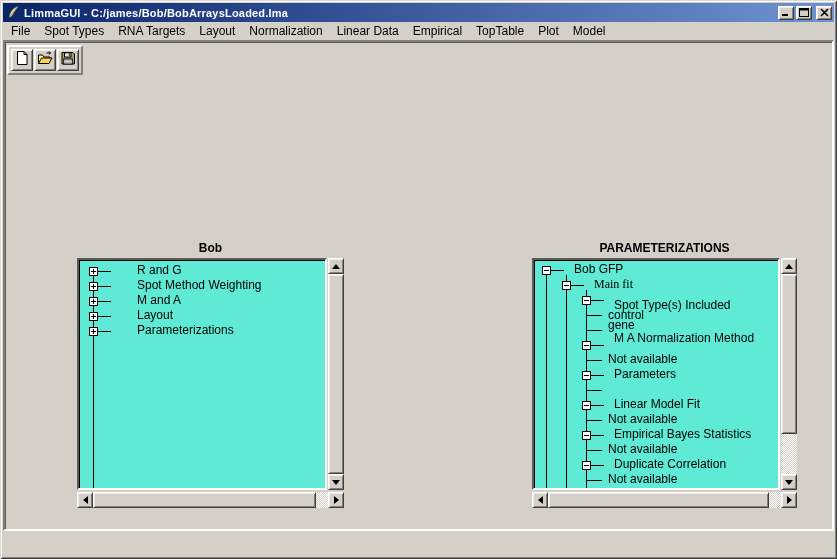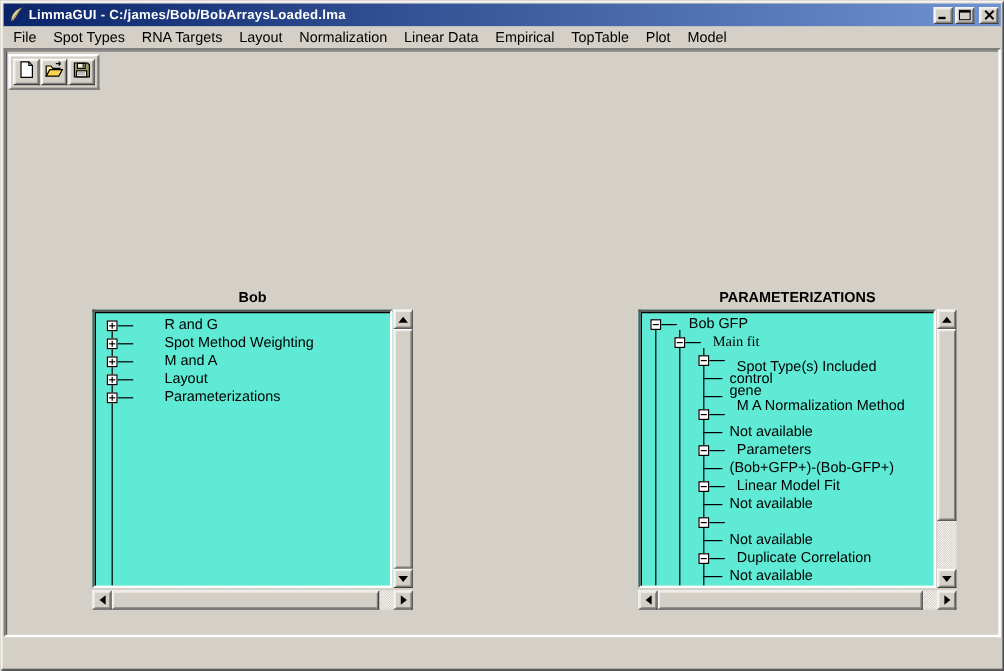--- a/index.html
+++ b/index.html
@@ -316,32 +316,32 @@
             </div>
             <div class="tlabel" style="left: 80px; top: 71px;">M A Normalization Method</div>
             <div class="tline" style="left: 52px; top: 100px; width: 16px; height: 1px;"></div>
             <div class="tlabel" style="left: 74px; top: 92px;">Not available</div>
             <div class="tline" style="left: 57px; top: 115px; width: 13px; height: 1px;"></div>
             <div class="tbox" style="left: 48px; top: 111px;">
               <span class="hline"></span>
             </div>
             <div class="tlabel" style="left: 80px; top: 107px;">Parameters</div>
             <div class="tline" style="left: 52px; top: 130px; width: 16px; height: 1px;"></div>
-            <div class="tlabel" style="left: 74px; top: 122px;">(Bob+GFP+)-(Bob-GFP+)</div>
             <div class="tline" style="left: 57px; top: 145px; width: 13px; height: 1px;"></div>
             <div class="tbox" style="left: 48px; top: 141px;">
               <span class="hline"></span>
             </div>
             <div class="tlabel" style="left: 80px; top: 137px;">Linear Model Fit</div>
             <div class="tline" style="left: 52px; top: 160px; width: 16px; height: 1px;"></div>
             <div class="tlabel" style="left: 74px; top: 152px;">Not available</div>
             <div class="tline" style="left: 57px; top: 175px; width: 13px; height: 1px;"></div>
             <div class="tbox" style="left: 48px; top: 171px;">
               <span class="hline"></span>
             </div>
+            <div class="tlabel" style="left: 80px; top: 167px;">Empirical Bayes Statistics</div>
             <div class="tline" style="left: 52px; top: 190px; width: 16px; height: 1px;"></div>
             <div class="tlabel" style="left: 74px; top: 182px;">Not available</div>
             <div class="tline" style="left: 57px; top: 205px; width: 13px; height: 1px;"></div>
             <div class="tbox" style="left: 48px; top: 201px;">
               <span class="hline"></span>
             </div>
             <div class="tlabel" style="left: 80px; top: 197px;">Duplicate Correlation</div>
             <div class="tline" style="left: 52px; top: 220px; width: 16px; height: 1px;"></div>
             <div class="tlabel" style="left: 74px; top: 212px;">Not available</div>
           </div>

